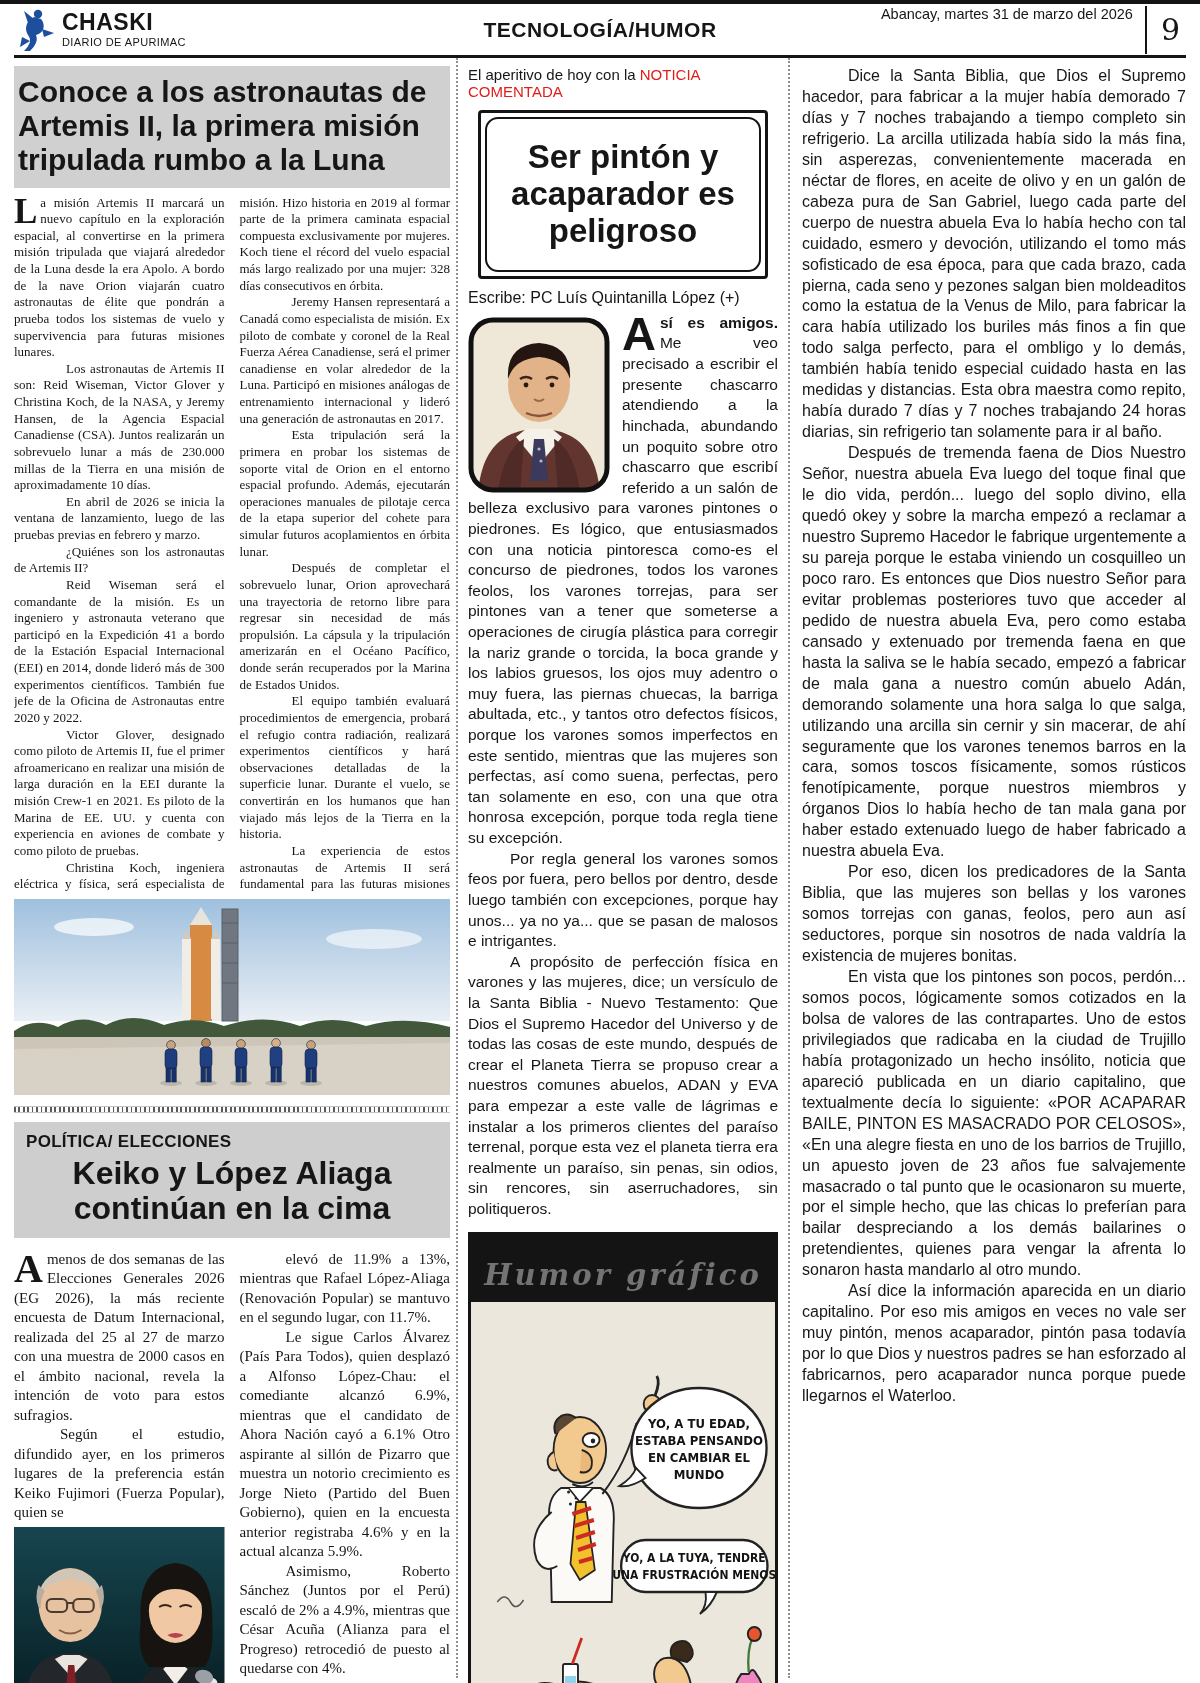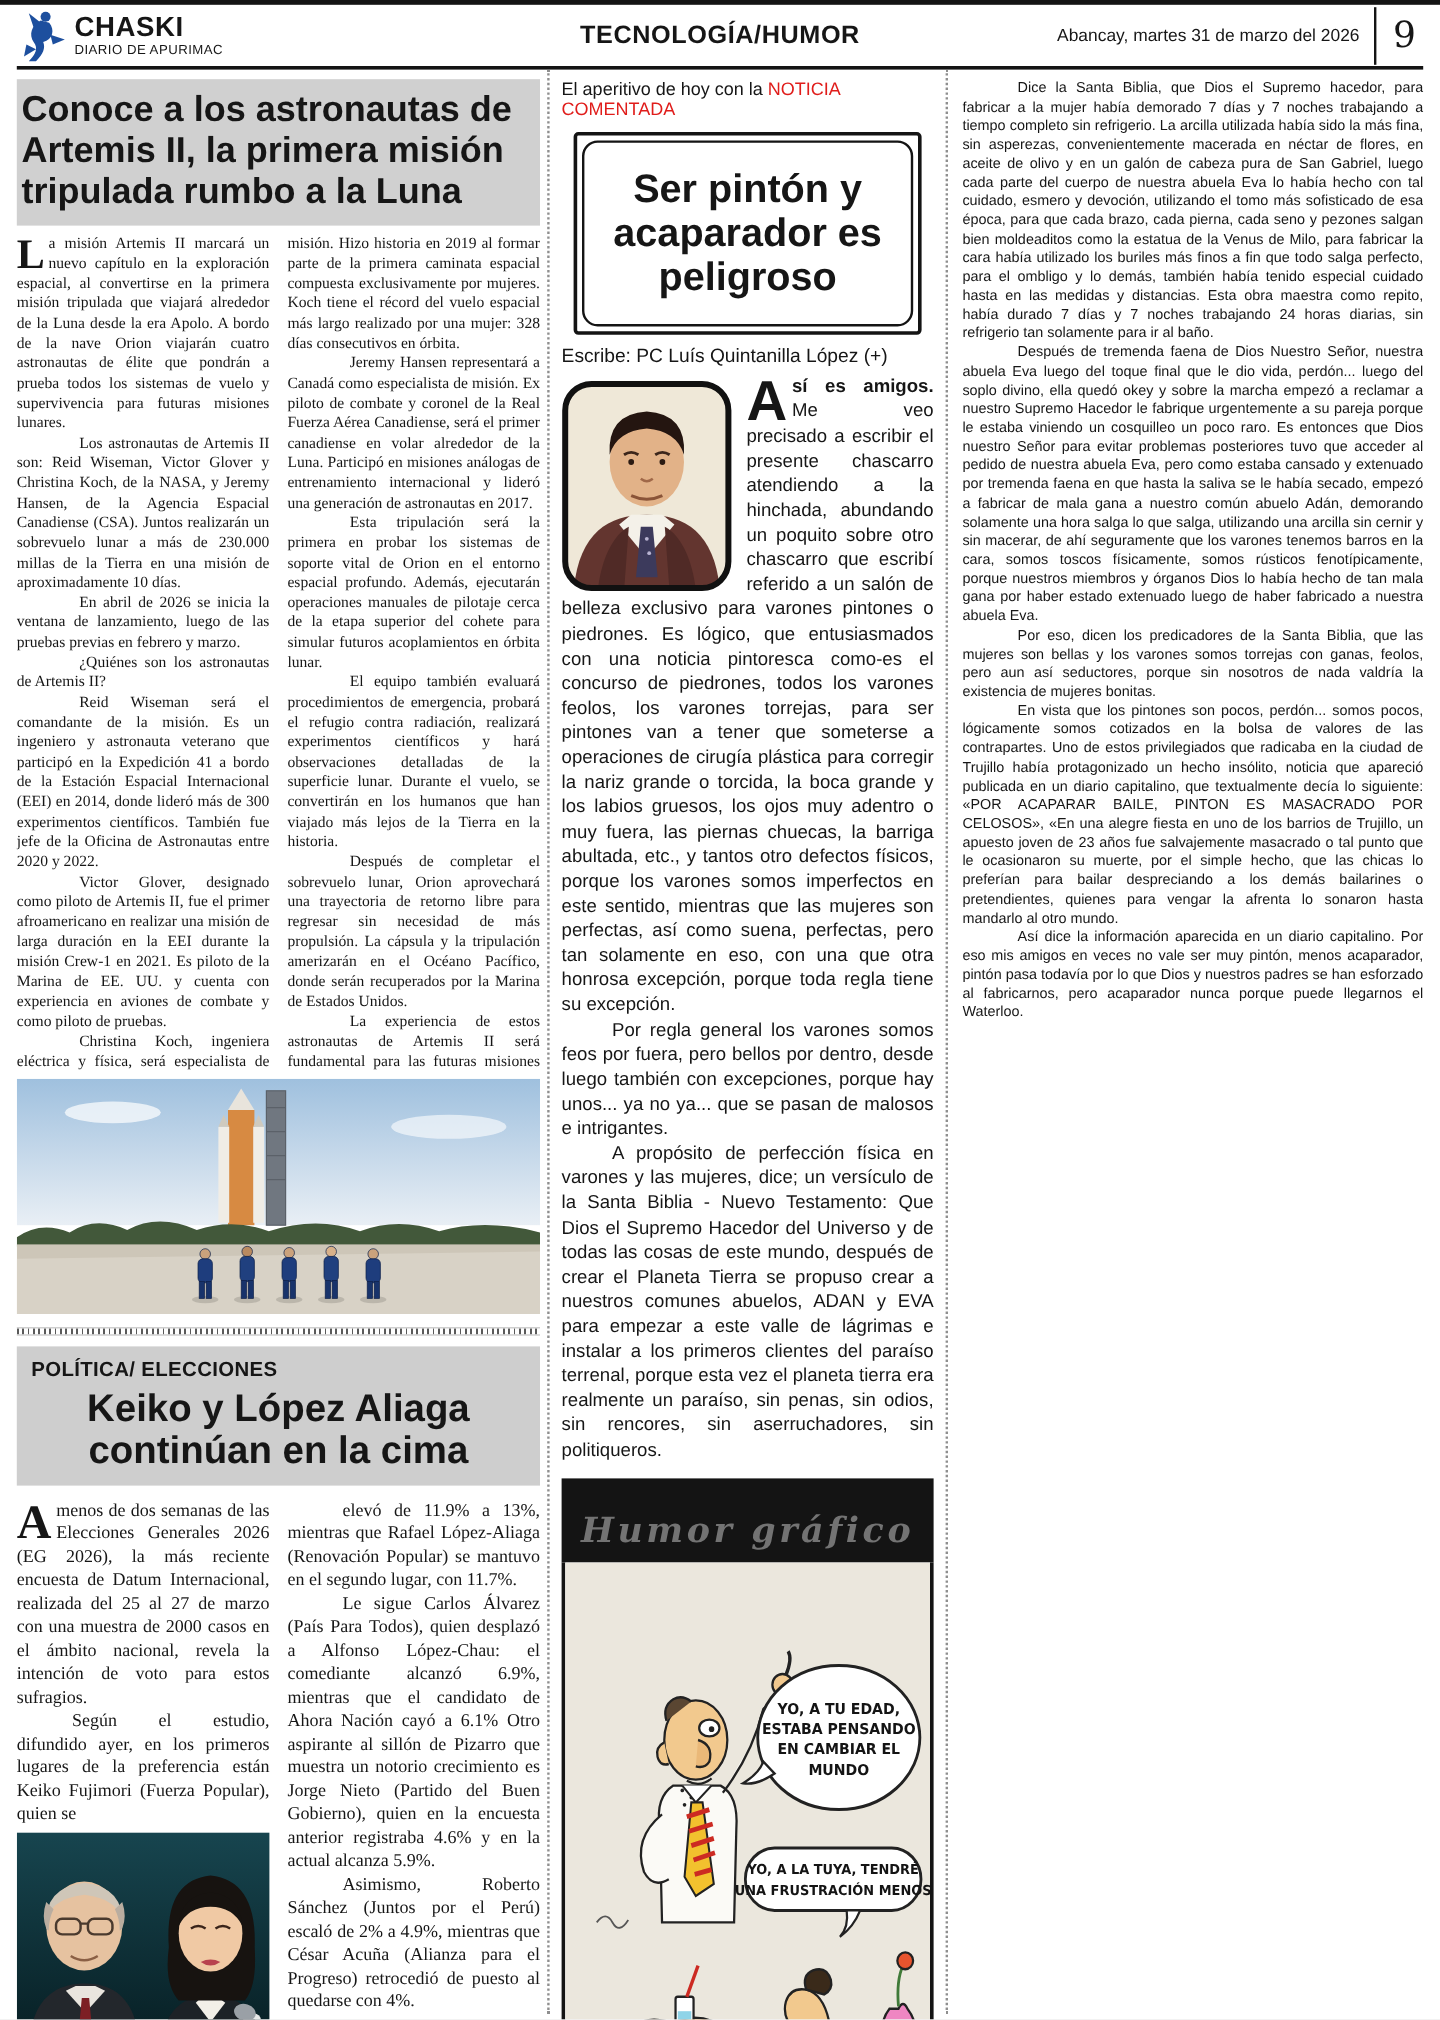--- a/index.html
+++ b/index.html
@@ -9,21 +9,21 @@
     border-top:4px solid #141414; padding:0 14px; overflow:hidden;
     font-family:"Liberation Sans", sans-serif; color:#161616;
   }
   
   .masthead { display:flex; align-items:center; height:54px; border-bottom:3px solid #141414; }
   .brand { display:flex; align-items:center; gap:6px; width:330px; }
   .logo-box { width:42px; height:46px; flex:0 0 auto; }
   .brand-name { font-weight:bold; font-size:23px; letter-spacing:.5px; line-height:1; }
   .brand-sub { font-size:11px; letter-spacing:.4px; margin-top:2px; }
   .section-title { flex:1; text-align:center; font-size:21px; font-weight:bold; letter-spacing:.5px; }
-  .mast-right { display:flex; align-items:center; gap:12px; width:330px; justify-content:flex-end; }
+  .mast-right { display:flex; gap:12px; width:330px; justify-content:flex-end; }
   .dateline { font-size:14.5px; }
   .pageno { font-family:"DejaVu Serif", serif; font-size:30px; padding:2px 6px 2px 14px; border-left:2px solid #141414; line-height:44px; }
 
   
   .columns { display:flex; height:1620px; }
   .col-left { width:436px; flex:0 0 auto; }
   .col-mid  { width:334px; flex:0 0 auto; margin-left:6px; padding:0 10px;
               border-left:2px dotted #8f8f8f; border-right:2px dotted #8f8f8f; }
   .col-right{ flex:1; padding-left:12px; }
 
@@ -67,21 +67,21 @@
   .portrait { float:left; width:142px; height:176px; margin:4px 12px 2px 0; }
   .dropcap-m { float:left; font-size:47px; line-height:.78; font-weight:bold; padding:3px 4px 0 0; }
 
   .humor-banner { margin-top:12px; background:#141414; color:#737373; text-align:center;
     font-family:"DejaVu Serif", serif; font-style:italic; font-weight:bold;
     font-size:29px; letter-spacing:3px; padding:26px 0 10px; }
   .cartoon-frame { border:3px solid #141414; border-top:none; }
   .cartoon-frame svg { display:block; width:100%; height:448px; }
 
   
-  .right-body { font-size:12px; line-height:1.31; text-align:justify; padding-top:8px; height:1610px; overflow:hidden; }
+  .right-body { font-size:16px; line-height:1.31; text-align:justify; padding-top:8px; height:1610px; overflow:hidden; }
   .right-body p { text-indent:46px; margin:0; }
 </style>
 </head>
 <body>
 
 <div class="page">
 
   <header class="masthead">
     <div class="brand">
       <div class="logo-box">
@@ -116,22 +116,22 @@
       <div class="artemis-body">
         <p class="first"><span class="dropcap">L</span><span>a misión Artemis II marcará un nuevo capítulo en la exploración espacial, al convertirse en la primera misión tripulada que viajará alrededor de la Luna desde la era Apolo. A bordo de la nave Orion viajarán cuatro astronautas de élite que pondrán a prueba todos los sistemas de vuelo y supervivencia para futuras misiones lunares.</span></p>
         <p>Los astronautas de Artemis II son: Reid Wiseman, Victor Glover y Christina Koch, de la NASA, y Jeremy Hansen, de la Agencia Espacial Canadiense (CSA). Juntos realizarán un sobrevuelo lunar a más de 230.000 millas de la Tierra en una misión de aproximadamente 10 días.</p>
           <p>En abril de 2026 se inicia la ventana de lanzamiento, luego de las pruebas previas en febrero y marzo.</p>
           <p>¿Quiénes son los astronautas de Artemis II?</p>
           <p>Reid Wiseman será el comandante de la misión. Es un ingeniero y astronauta veterano que participó en la Expedición 41 a bordo de la Estación Espacial Internacional (EEI) en 2014, donde lideró más de 300 experimentos científicos. También fue jefe de la Oficina de Astronautas entre 2020 y 2022.</p>
           <p>Victor Glover, designado como piloto de Artemis II, fue el primer afroamericano en realizar una misión de larga duración en la EEI durante la misión Crew-1 en 2021. Es piloto de la Marina de EE. UU. y cuenta con experiencia en aviones de combate y como piloto de pruebas.</p>
           <p>Christina Koch, ingeniera eléctrica y física, será especialista de misión. Hizo historia en 2019 al formar parte de la primera caminata espacial compuesta exclusivamente por mujeres. Koch tiene el récord del vuelo espacial más largo realizado por una mujer: 328 días consecutivos en órbita.</p>
           <p>Jeremy Hansen representará a Canadá como especialista de misión. Ex piloto de combate y coronel de la Real Fuerza Aérea Canadiense, será el primer canadiense en volar alrededor de la Luna. Participó en misiones análogas de entrenamiento internacional y lideró una generación de astronautas en 2017.</p>
           <p>Esta tripulación será la primera en probar los sistemas de soporte vital de Orion en el entorno espacial profundo. Además, ejecutarán operaciones manuales de pilotaje cerca de la etapa superior del cohete para simular futuros acoplamientos en órbita lunar.</p>
+          <p>Después de completar el sobrevuelo lunar, Orion aprovechará una trayectoria de retorno libre para regresar sin necesidad de más propulsión. La cápsula y la tripulación amerizarán en el Océano Pacífico, donde serán recuperados por la Marina de Estados Unidos.</p>
           <p>El equipo también evaluará procedimientos de emergencia, probará el refugio contra radiación, realizará experimentos científicos y hará observaciones detalladas de la superficie lunar. Durante el vuelo, se convertirán en los humanos que han viajado más lejos de la Tierra en la historia.</p>
-          <p>Después de completar el sobrevuelo lunar, Orion aprovechará una trayectoria de retorno libre para regresar sin necesidad de más propulsión. La cápsula y la tripulación amerizarán en el Océano Pacífico, donde serán recuperados por la Marina de Estados Unidos.</p>
           <p>La experiencia de estos astronautas de Artemis II será fundamental para las futuras misiones de alunizaje, como Artemis III, que buscará llevar nuevamente seres humanos a la superficie de la Luna. Esta misión es un paso más hacia la presencia permanente en el espacio profundo y, eventualmente, hacia Marte.</p>
       </div>
 
       <svg class="astro-photo" viewBox="0 0 436 196" preserveAspectRatio="none">
         <defs>
           <linearGradient id="sky" x1="0" y1="0" x2="0" y2="1">
             <stop offset="0" stop-color="#9fc0de"></stop>
               <stop offset="1" stop-color="#e9eff5"></stop>
           </linearGradient>
         </defs>

